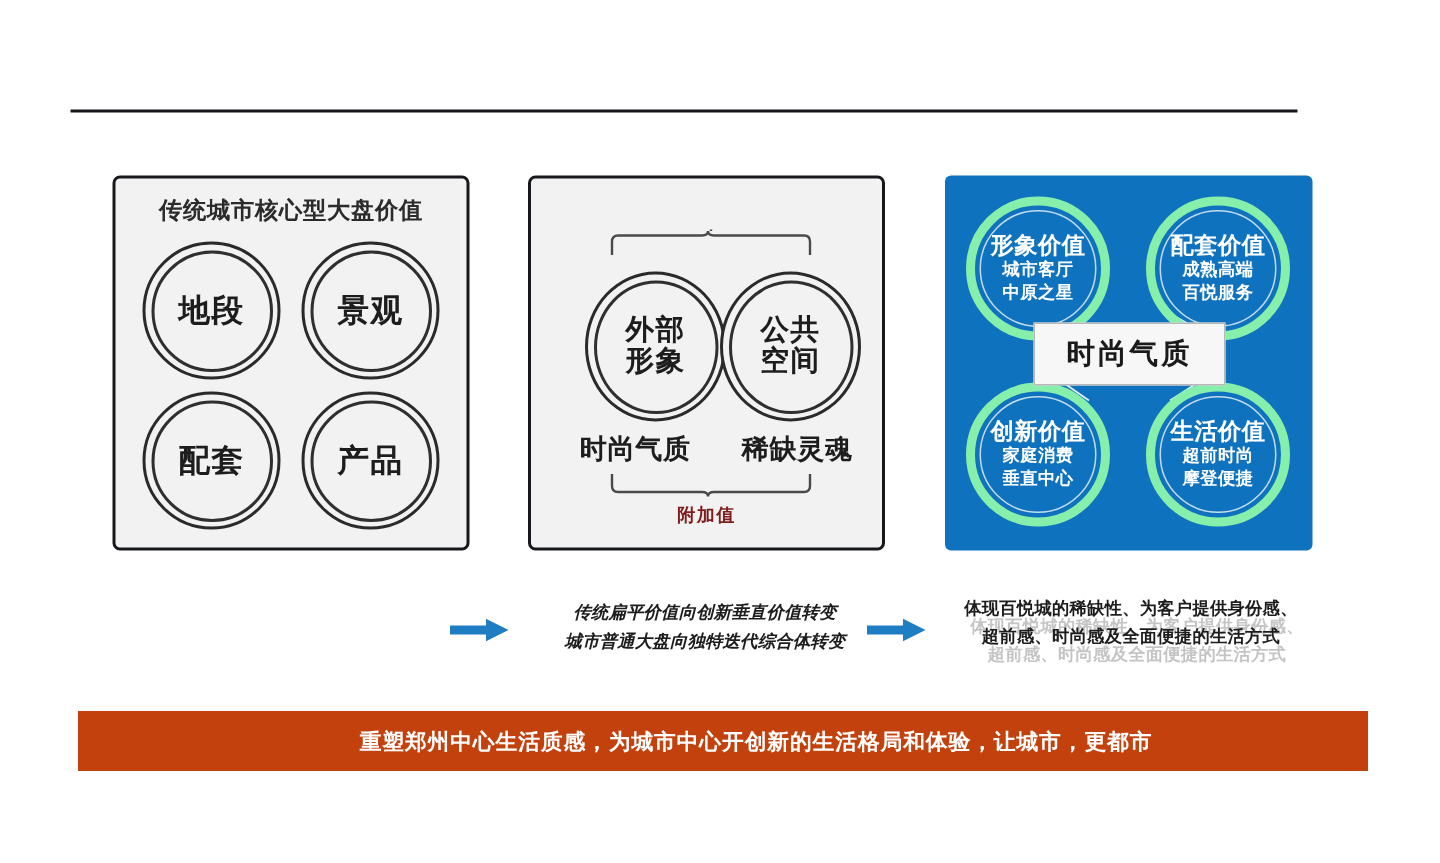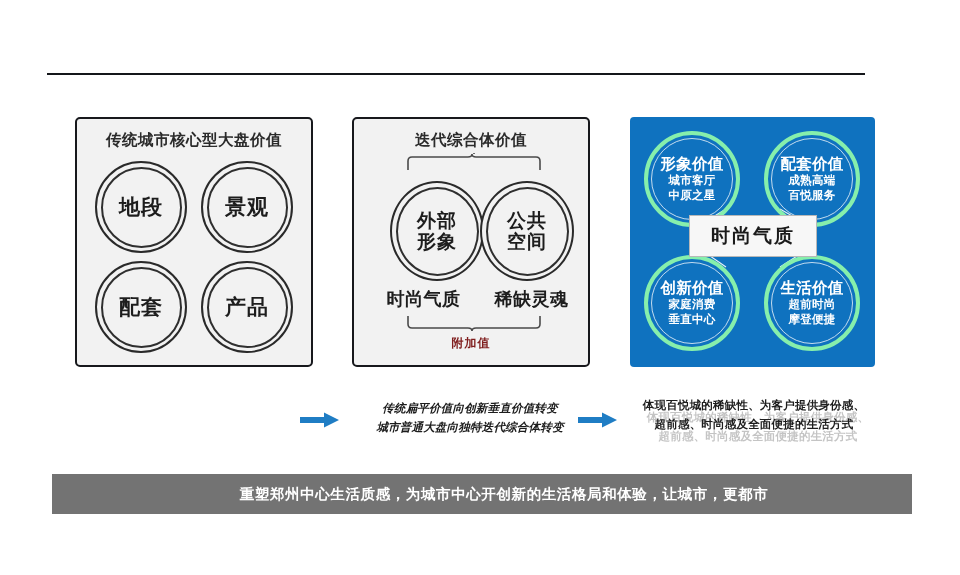--- a/index.html
+++ b/index.html
@@ -119,21 +119,21 @@
     font-size:12px;font-weight:bold;color:#7f1d1d;
     font-family:"DejaVu Serif","Liberation Serif",serif;
     letter-spacing:1px;
   }
 
   
   .bluecircle{
     position:absolute;
     width:96px;height:96px;
     border-radius:50%;
-    border:4px solid #86efac;
+    border:6px solid #86efac;
     box-sizing:border-box;
     z-index:3;
   }
   .bluecircle::after{
     content:"";position:absolute;
     left:3px;top:3px;right:3px;bottom:3px;
     border-radius:50%;
     border:1.2px solid rgba(255,255,255,.75);
   }
   .bc-text{
@@ -197,21 +197,21 @@
   .arrow{
     position:absolute;width:40px;height:16px;
   }
   #arrow1{left:300px;top:412px;}
   #arrow2{left:578px;top:412px;}
 
   
   .banner{
     position:absolute;left:52px;top:474px;
     width:860px;height:40px;
-    background:#737373;
+    background:#c2410c;
     display:flex;align-items:center;justify-content:center;
     box-sizing:border-box;
     padding-left:44px;
   }
   .banner span{
     color:#ffffff;
     font-size:14.5px;
     font-weight:bold;
     font-family:"DejaVu Serif","Liberation Serif",serif;
     letter-spacing:.6px;
@@ -238,21 +238,20 @@
       </div>
       <div class="ring" id="c-jingguan">
         <div class="ring-label">景观</div>
       </div>
       <div class="ring" id="c-chanpin">
         <div class="ring-label">产品</div>
       </div>
     </div>
 
     <div class="panel panel-gray" id="panel2">
-      <div class="panel-heading">迭代综合体价值</div>
 
       <svg class="brace-top" viewBox="0 0 136 18">
         <path d="M2,17 L2,8 Q2,4 6,4 L62,4 Q66,4 66,1 Q66,4 70,4 L130,4 Q134,4 134,8 L134,17" fill="none" stroke="#4a4a4a" stroke-width="1.6"></path>
         <line x1="68" y1="1" x2="68" y2="-6" stroke="#4a4a4a" stroke-width="1.6"></line>
       </svg>
 
       <div class="ring" id="c-waibu">
         <div class="ring-label two-line">
           <span>外部</span><br>
           <span>形象</span>

